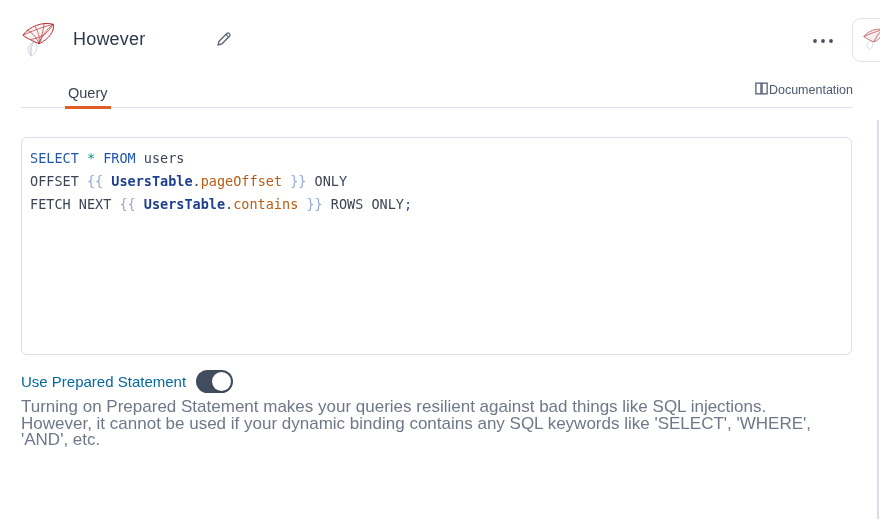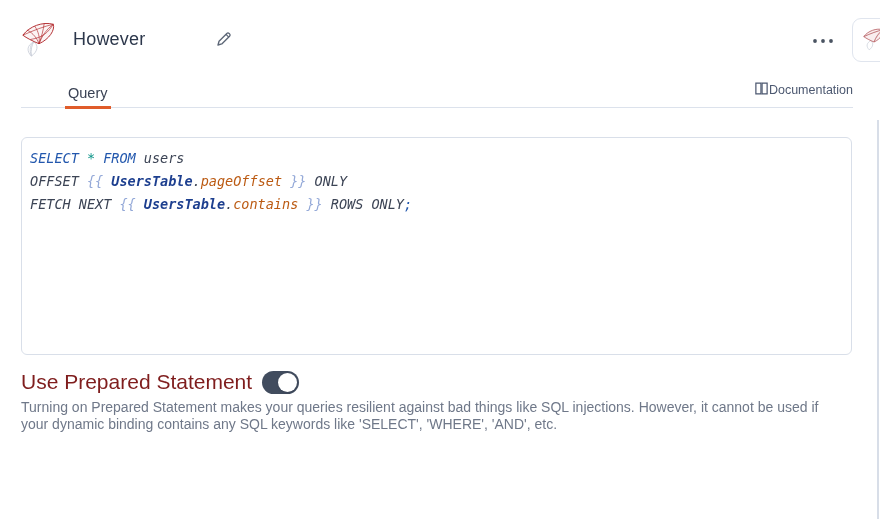--- a/index.html
+++ b/index.html
@@ -49,49 +49,49 @@
   .doc-link {
     position:absolute; right:0; top:11px; display:flex; align-items:center; 
     background:none; border:none; cursor:pointer;
     font-family:inherit; font-size:12.5px; color:#4c5870;
   }
 
   
   .editor {
     position:absolute; left:21px; top:137px; width:831px; height:218px;
     border:1px solid #d9dfe9; border-radius:6px; background:#fff;
-    padding:9px 8px; cursor:text; overflow:hidden;font-style:italic;
+    padding:9px 8px; cursor:text; overflow:hidden;
   }
   .code-line {
     font-family:"DejaVu Sans Mono", monospace; font-size:13.5px; line-height:23px;
     white-space:pre; color:var(--plain-code,#3c4455);
   }
   .tok-kw   { color:var(--keyword-blue,#2257ad); }
   .tok-op   { color:var(--operator-teal,#0d9488); }
   .tok-pl   { color:var(--plain-code,#3c4455); }
   .tok-br   { color:var(--template-brace,#94a9d8); }
   .tok-ref  { color:var(--reference-navy,#1d3f8f); font-weight:bold; }
   .tok-prop { color:var(--property-orange,#bb5a12); }
 
   
   .prepared-row {
     position:absolute; left:21px; top:370px; display:flex; align-items:center; gap:10px;
   }
-  .prepared-label { font-size:21px; color:#7f1d1d; }
+  .prepared-label { font-size:15px; color:#0369a1; }
   .toggle {
     position:relative; width:37px; height:23px; border-radius:12px;
     background:var(--toggle-on,#414c5e); border:none; cursor:pointer; flex:0 0 auto;
   }
   .toggle .knob {
     position:absolute; top:2px; right:2px; width:19px; height:19px; border-radius:50%;
     background:#fff; box-shadow:0 1px 2px rgba(40,50,70,.35);
   }
   .help {
     position:absolute; left:21px; top:399px; width:816px;
-    font-size:14px; line-height:16.5px; color:#6f7889;
+    font-size:17px; line-height:16.5px; color:#6f7889;
   }
 
   
   .right-rule {
     position:absolute; left:877px; top:120px; width:2px; height:399px; background:#d8dee8;
   }
 </style>
 </head>
 <body>
 

